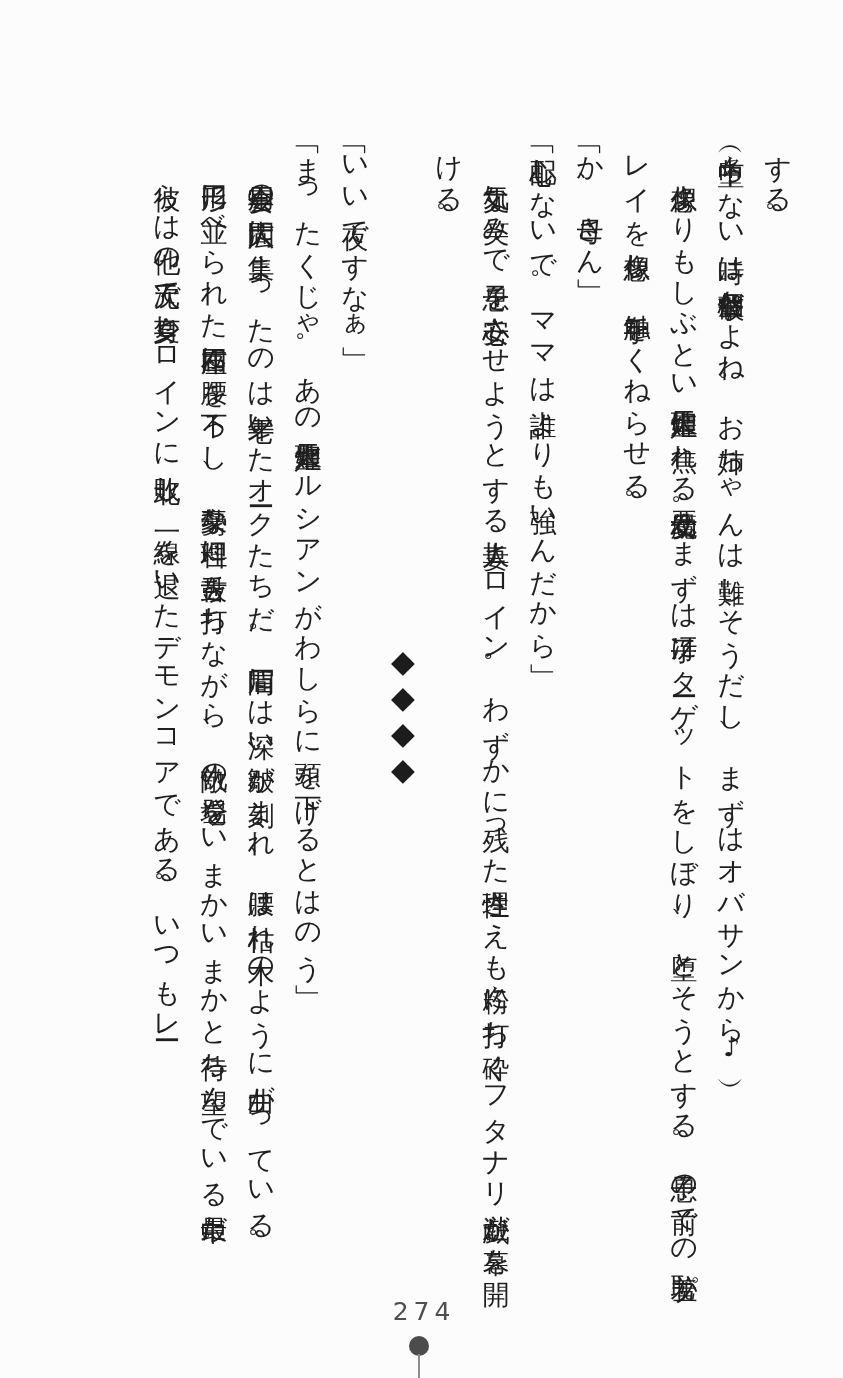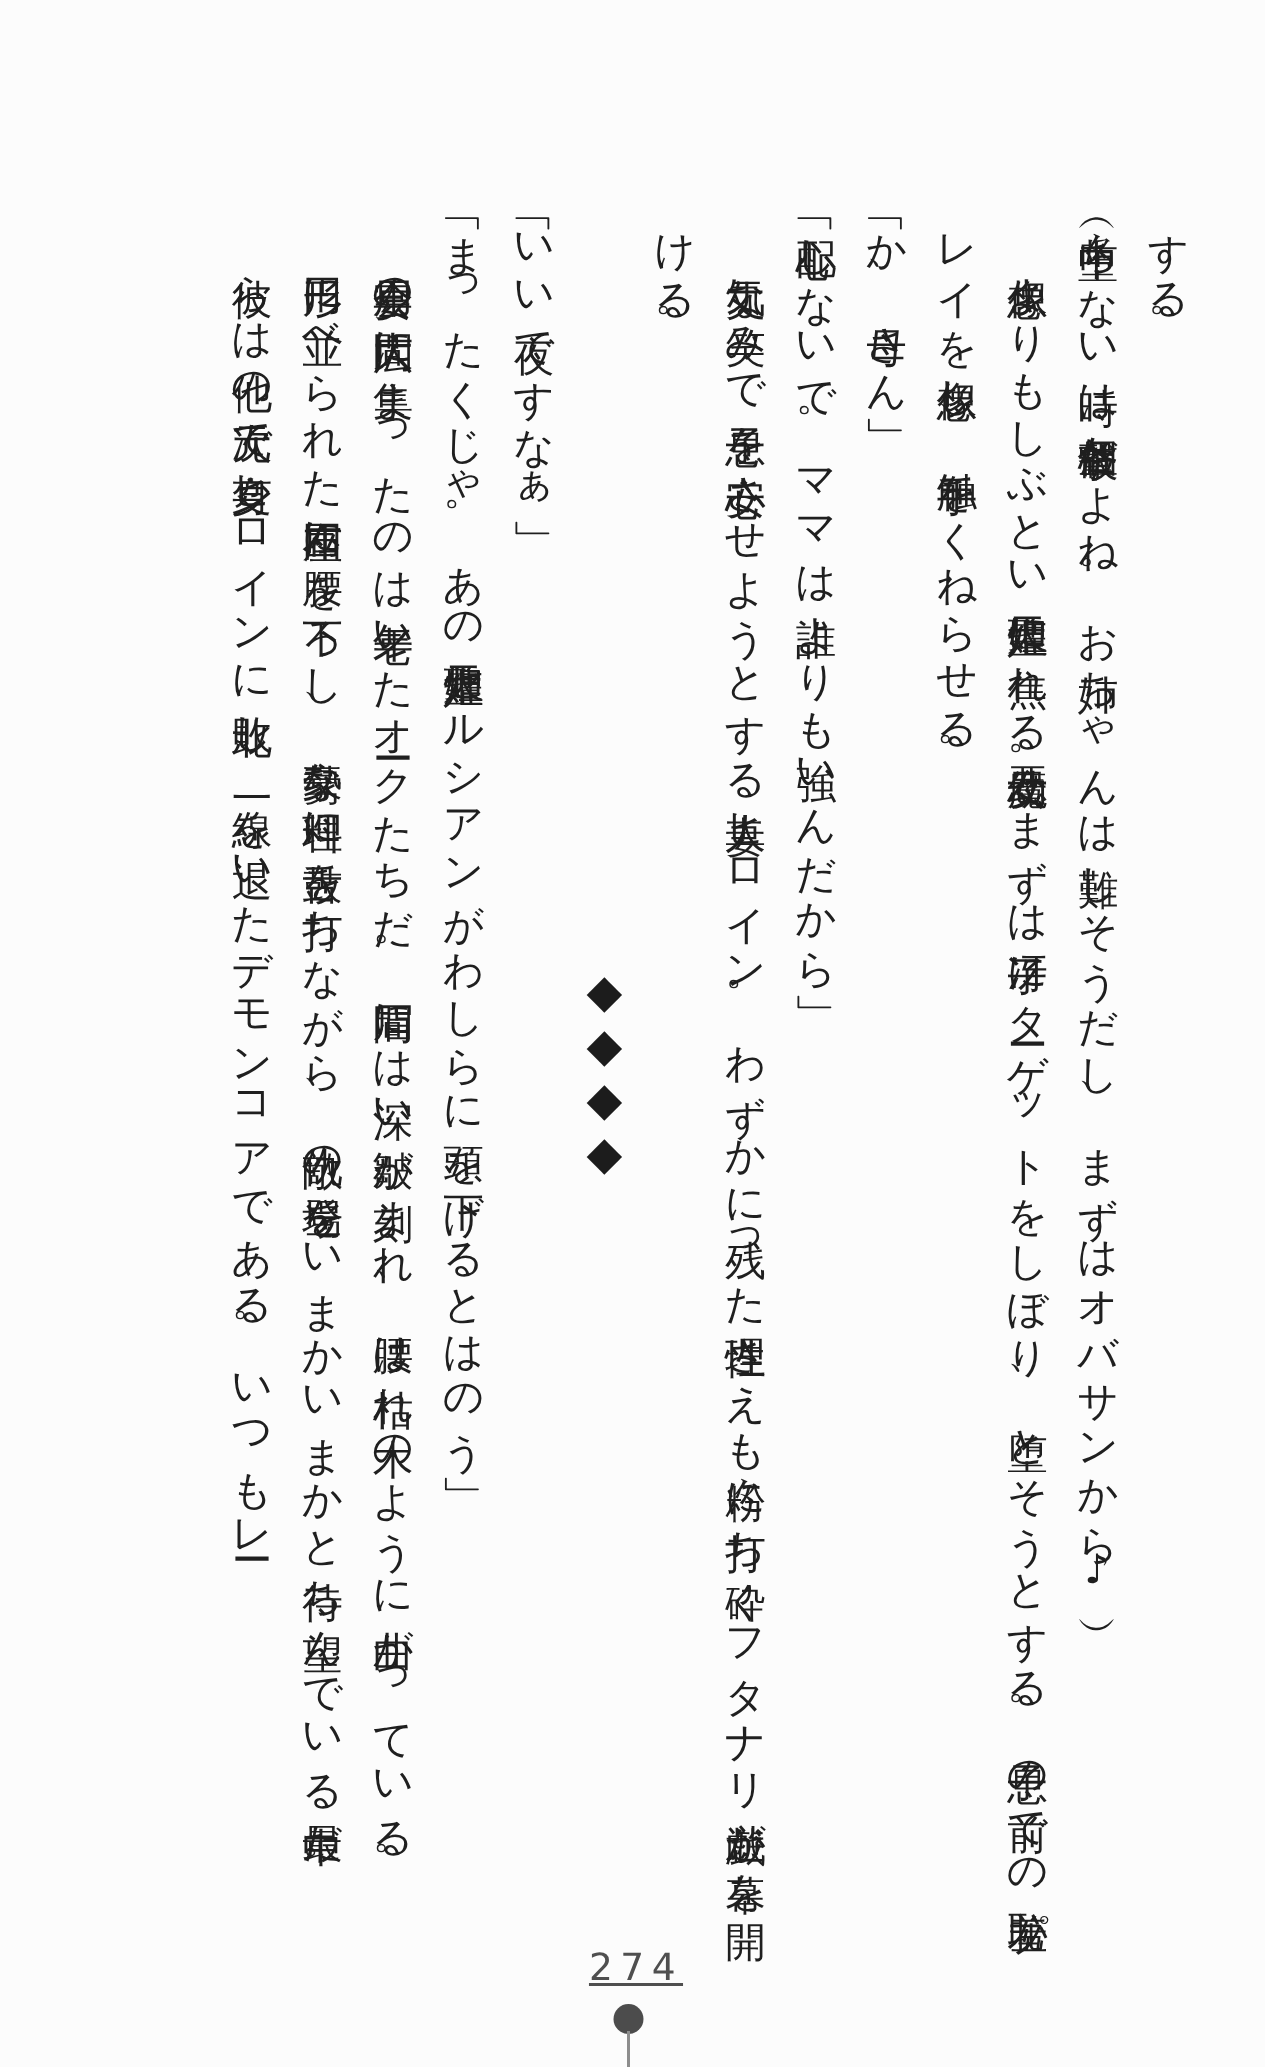--- a/index.html
+++ b/index.html
@@ -57,21 +57,20 @@
     top: 1297px;
     left: 0;
     width: 100%;
     text-align: center;
     font-family: "DejaVu Sans", "Liberation Sans", sans-serif;
     font-weight: normal;
     font-size: 25px;
     letter-spacing: 5px;
     text-indent: 5px; 
     color: #4f4f4f;
-    text-decoration: underline;
   }
   .footer-dot {
     position: absolute;
     top: 1336px;
     left: 409px;
     width: 20px;
     height: 20px;
     border-radius: 50%;
     background: #4c4c4c;
   }

